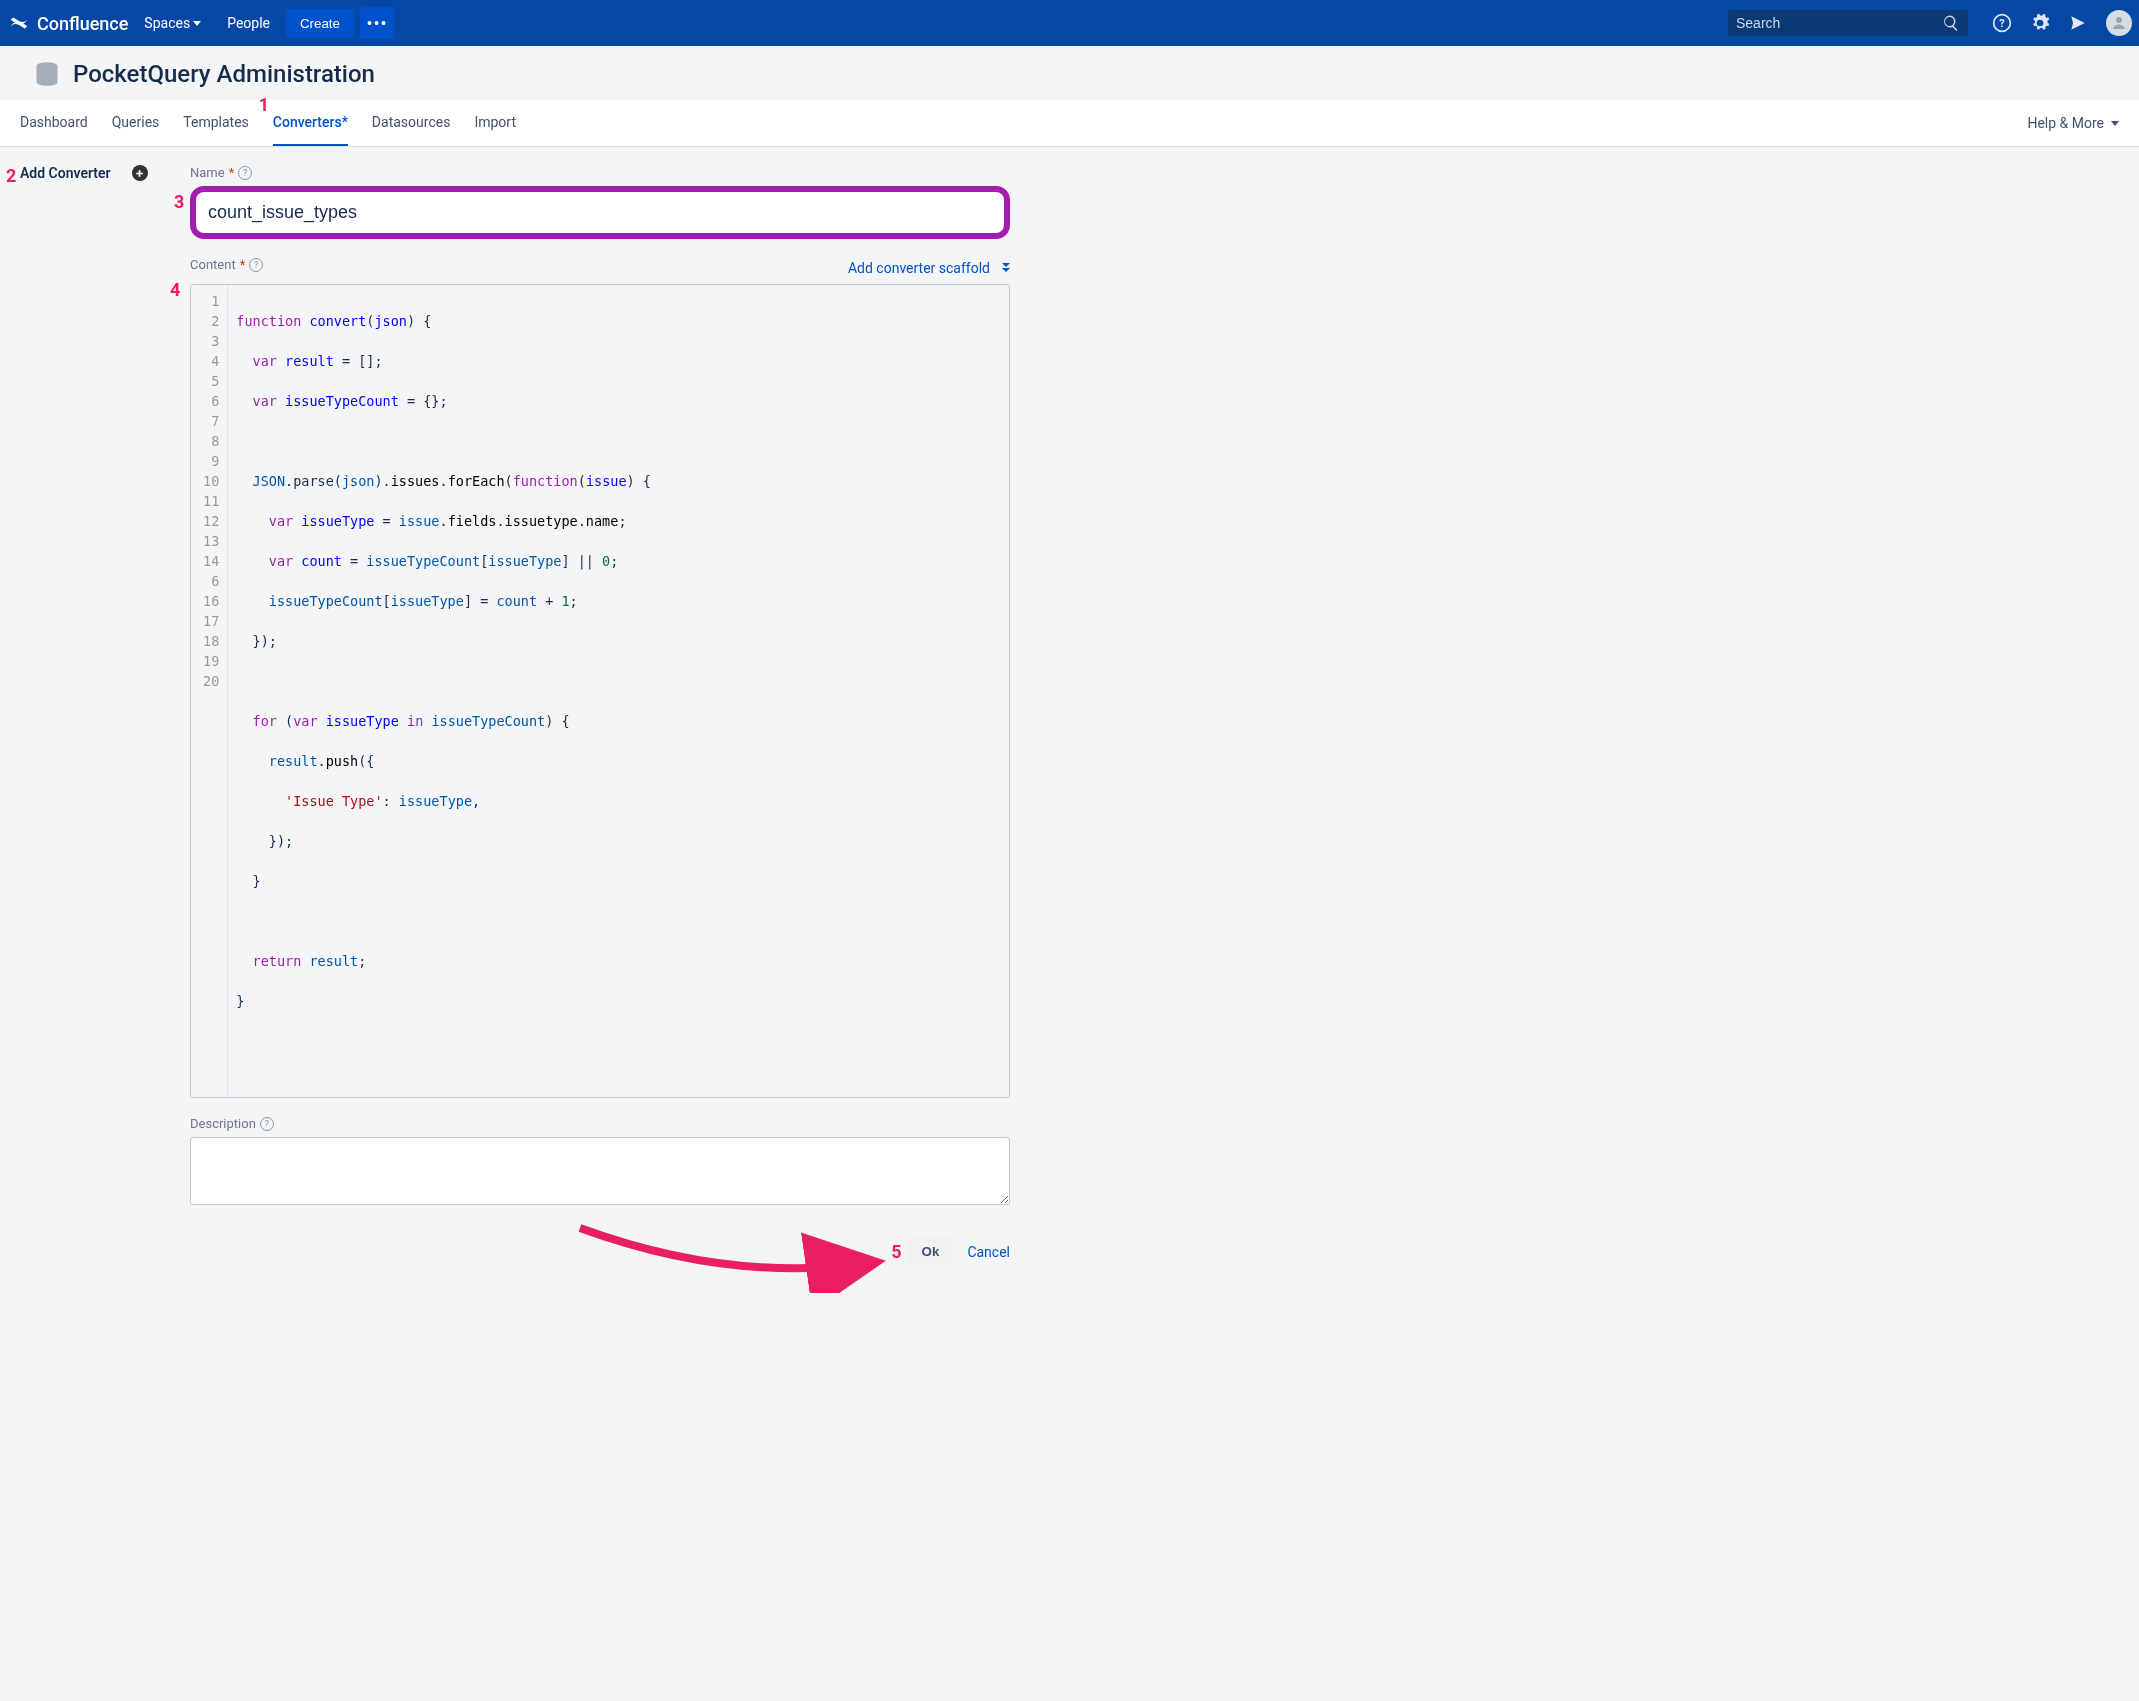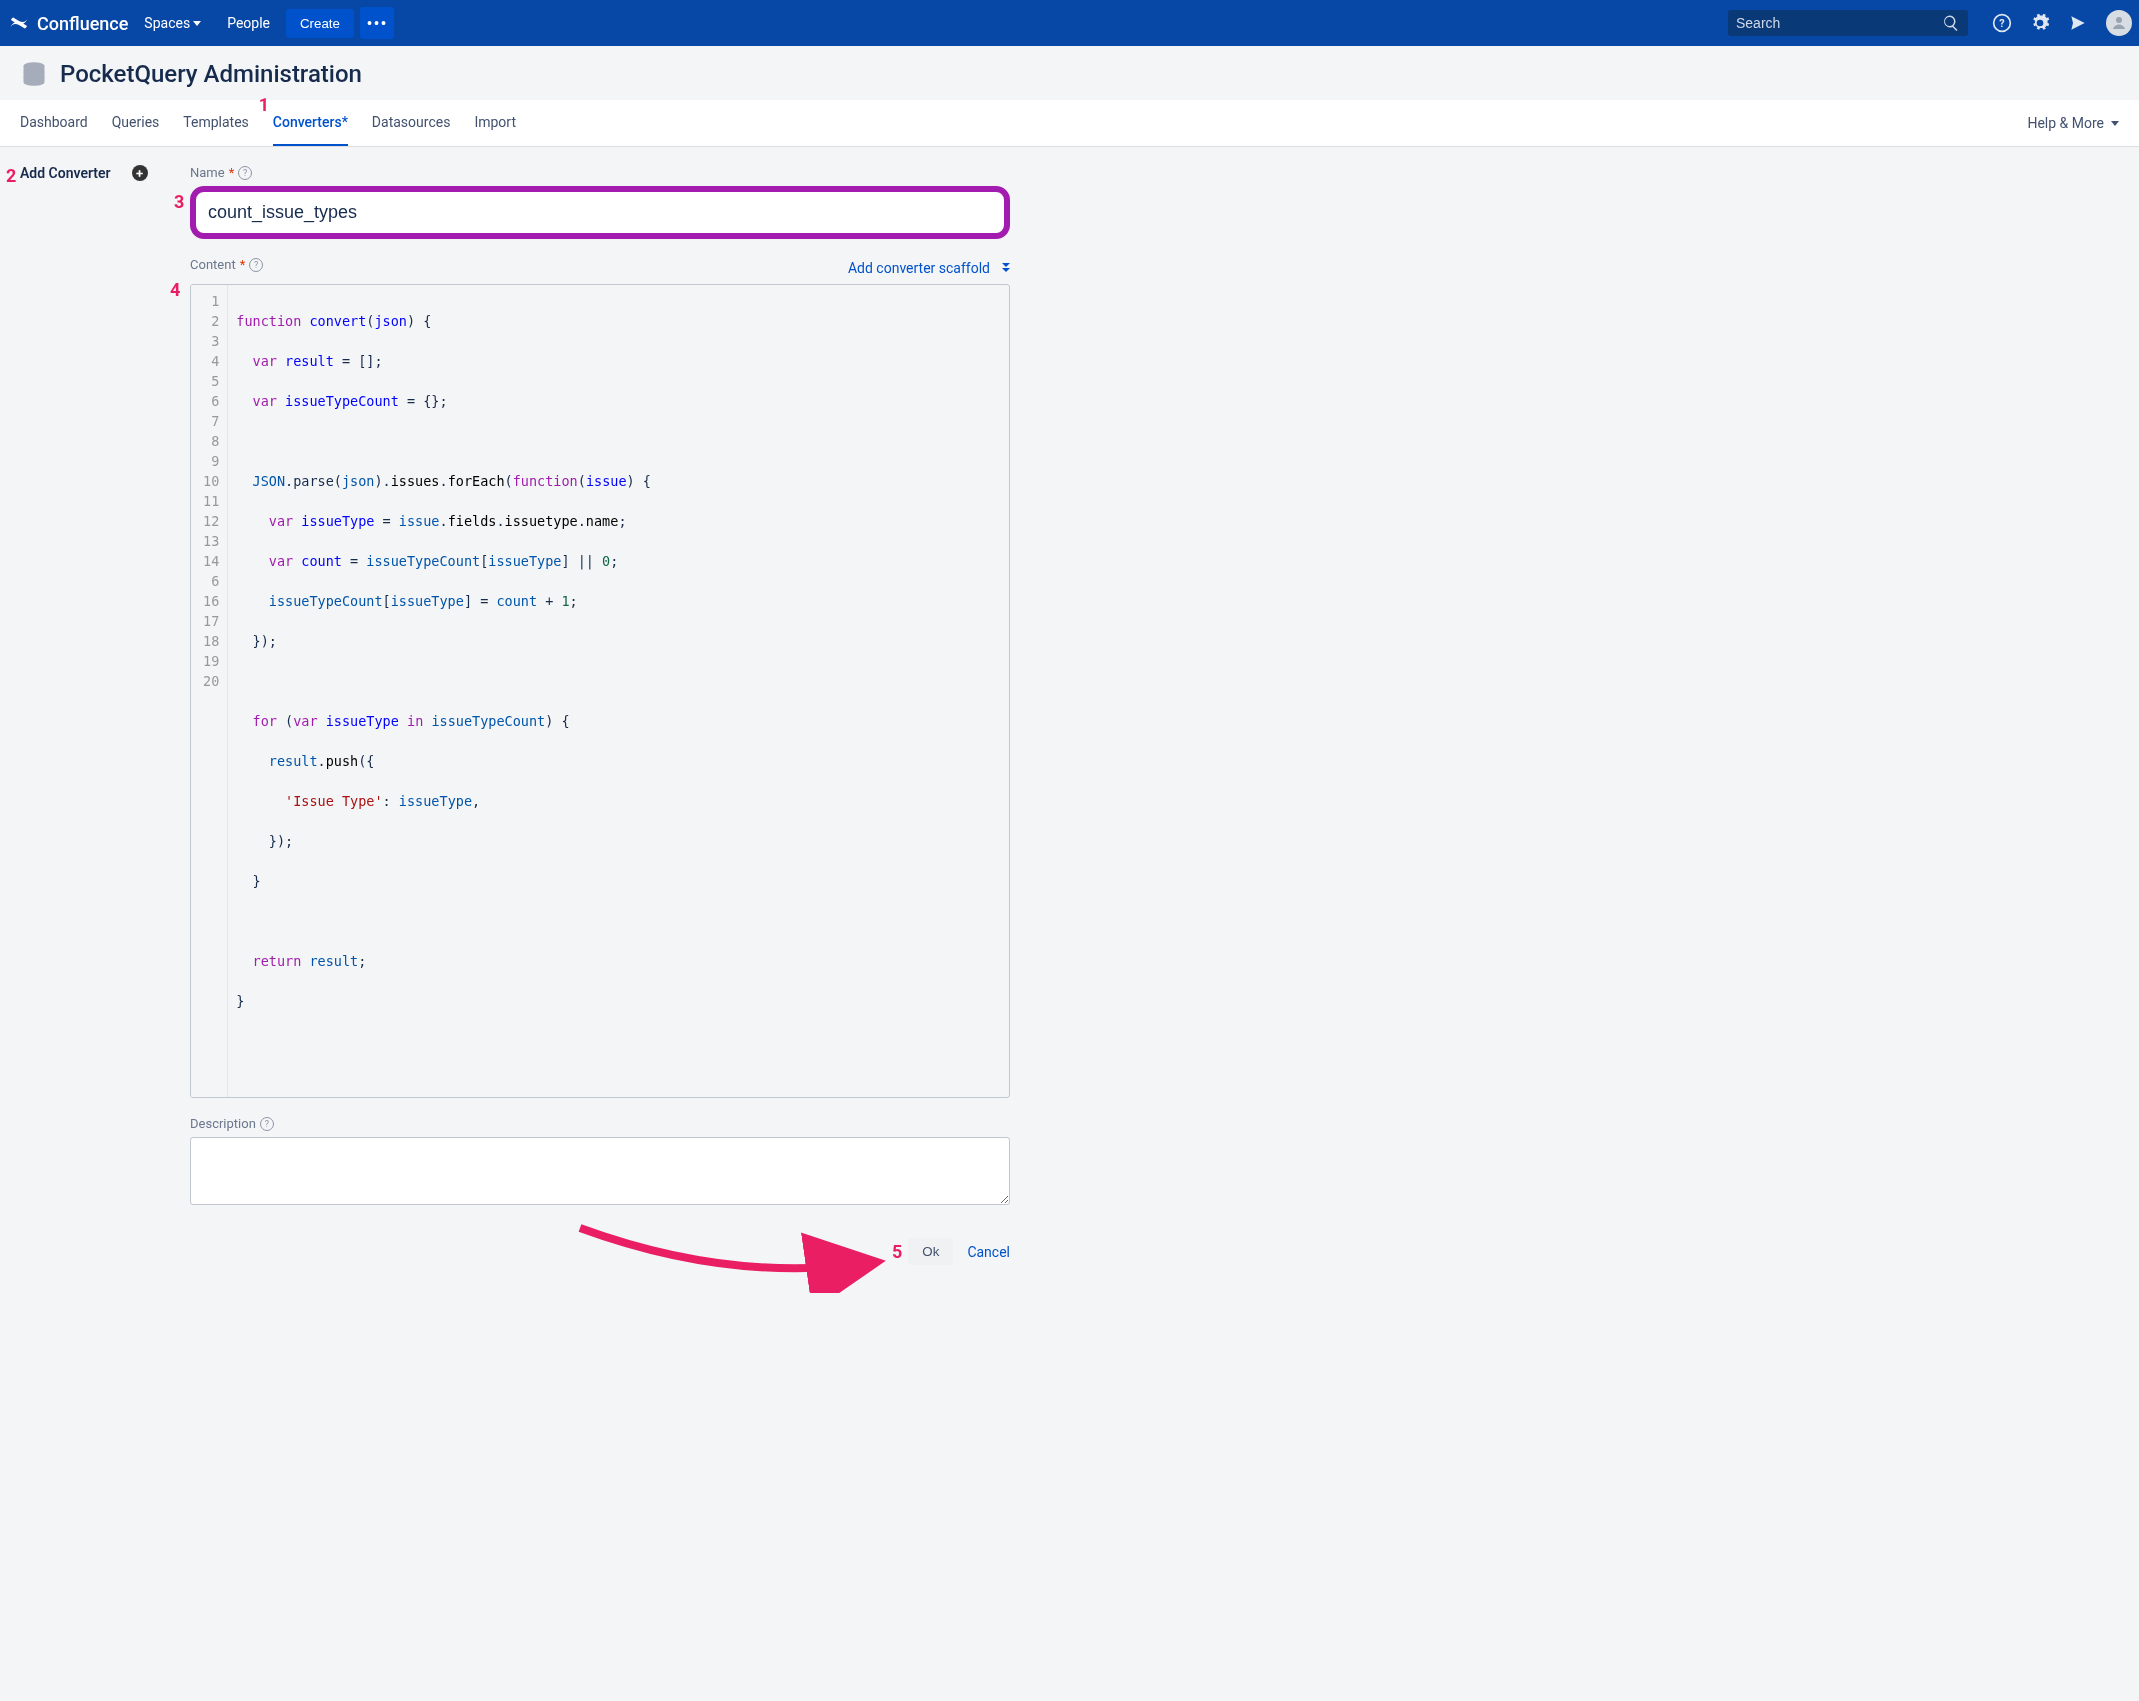--- a/index.html
+++ b/index.html
@@ -25,21 +25,21 @@
 .more-btn { background: #0052cc; color: #fff; width: 34px; height: 32px; display: flex; align-items: center; justify-content: center; border-radius: 3px; cursor: pointer; font-size: 18px; letter-spacing:1px;}
 .spacer { flex: 1; }
 .search-box { background: #0a3977; border-radius: 3px; display: flex; align-items: center; width: 240px; padding: 4px 8px; }
 .search-box input { background: transparent; border: none; color: #fff; outline: none; flex: 1; font-size: 14px; }
 .search-box input::placeholder { color: #cfd9e8; }
 .search-box svg { width: 18px; height: 18px; fill: #cfd9e8; }
 .top-icons { display: flex; align-items: center; gap: 18px; margin-left: 18px; }
 .top-icons svg { width: 20px; height: 20px; fill: #dfe7f3; cursor: pointer; }
 .avatar { width: 26px; height: 26px; background: #d8dde4; border-radius: 50%; display: flex; align-items: center; justify-content: center; }
 .avatar svg { width: 18px; height: 18px; fill: #9aa3b0; }
-.page-header { background: #f4f5f7; padding: 14px 20px 12px 20px; display: flex; align-items: center; gap: 12px; }
+.page-header { background: #f4f5f7; padding: 14px 20px 12px 20px; display: flex; align-items: center; gap: 12px; margin-left: 13px; }
 .db-icon { width: 28px; height: 28px; }
 .db-icon svg { width: 28px; height: 28px; fill: #a6adba; }
 .page-title { font-size: 24px; font-weight: 500; color: #172b4d; }
 .tabs-bar { background: #fff; border-bottom: 1px solid #ddd; display: flex; align-items: center; padding: 0 20px; }
 .tab { padding: 14px 0; margin-right: 24px; color: #42526e; cursor: pointer; border-bottom: 2px solid transparent; }
 .tab.active { color: #0052cc; border-bottom: 2px solid #0052cc; font-weight: 500; }
 .tabs-right { margin-left: auto; display: flex; align-items: center; gap: 4px; cursor: pointer; color: #42526e; }
 .tabs-right .chev-down { border-top-color: #42526e; }
 .content { display: flex; padding: 18px 20px 30px 20px; gap: 0; }
 .sidebar { width: 170px; position: relative; }
@@ -61,21 +61,21 @@
 .code-lines { padding: 6px 8px; white-space: pre; flex: 1; }
 .code-lines div { height: 20px; }
 .kw { color: #a21caf; }
 .def { color: #00f; }
 .prop { color: #000; }
 .str { color: #a11; }
 .num { color: #164; }
 .builtin { color: #05a; }
 .desc-area { width: 100%; height: 68px; border: 1px solid #c1c7d0; border-radius: 3px; padding: 8px; font-size: 14px; resize: both; outline: none; }
 .actions { display: flex; justify-content: flex-end; gap: 14px; margin-top: 30px; align-items: center; }
-.ok-btn { background: #f0f1f3; padding: 6px 14px; border-radius: 3px; cursor: pointer; color: #42526e; border: none;}
+.ok-btn { background: #f0f1f3; padding: 6px 14px; border-radius: 3px; cursor: pointer; color: #42526e; border: none; font-weight: bold;}
 .cancel-link { color: #0052cc; cursor: pointer; }
 .callout { position: absolute; color: #e91e63; font-weight: 700; font-size: 18px; z-index: 10;}
 .arrow-svg { width: 320px; height: 80px; }
 </style>
 </head>
 <body>
 
 <div class="topbar">
   <div class="logo">
     <svg viewBox="0 0 24 24">

